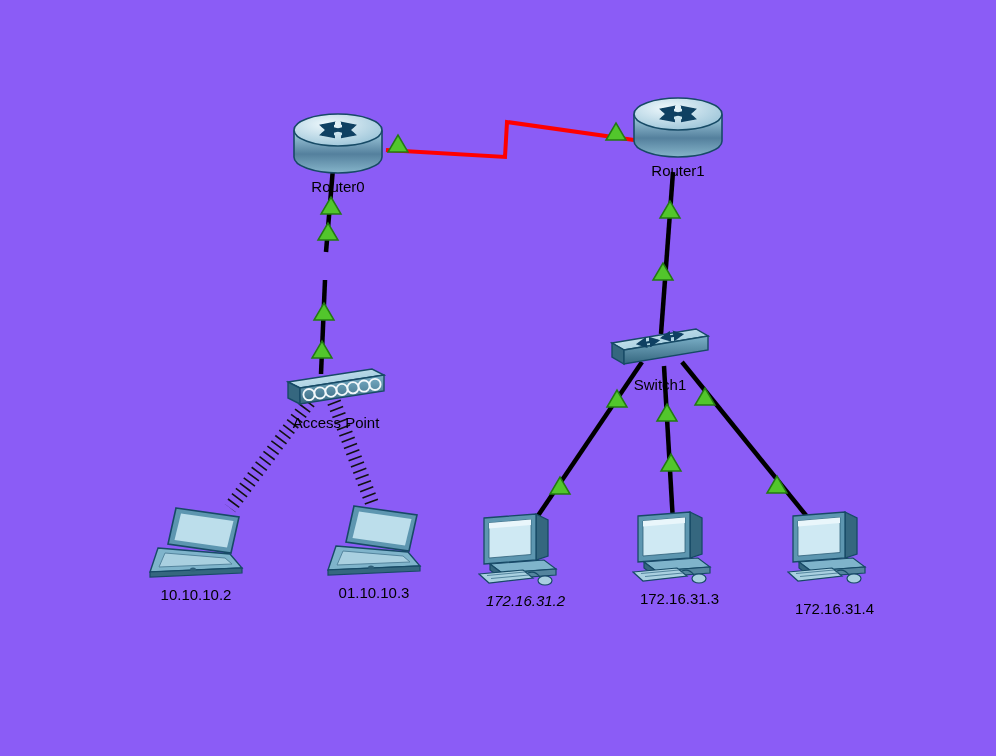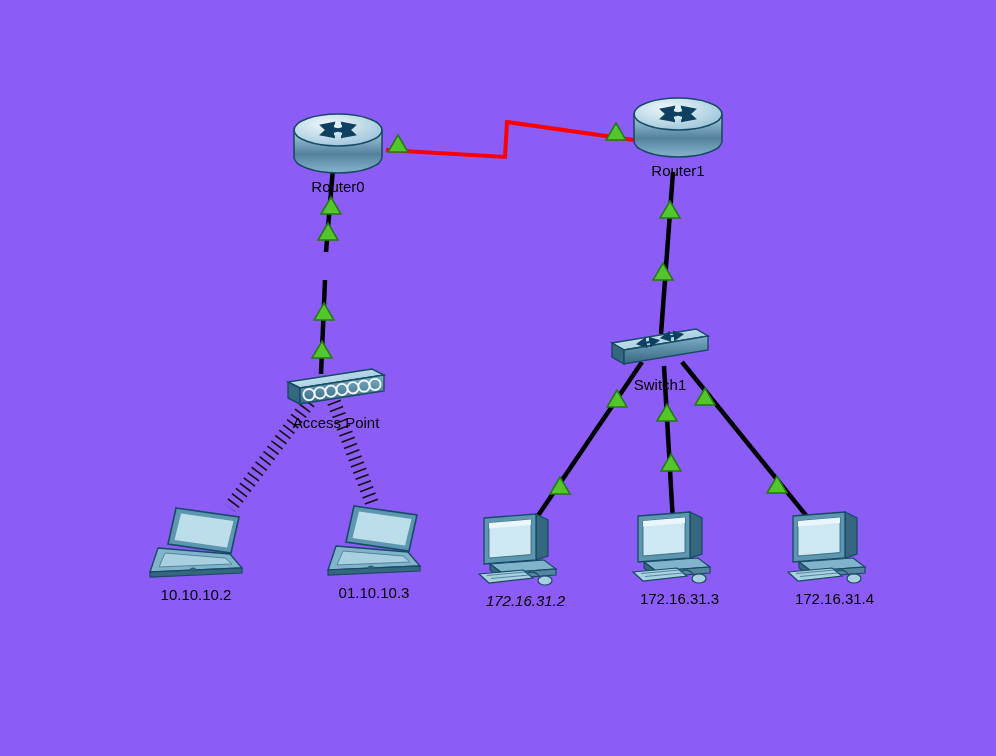--- a/index.html
+++ b/index.html
@@ -188,20 +188,20 @@
     <div class="device-label">172.16.31.2</div>
   </div>
 
   <div class="device" style="left:632px; top:510px;">
     <svg width="95" height="78" viewBox="0 0 95 78">
         <use href="#sym-pc"></use>
       </svg>
     <div class="device-label">172.16.31.3</div>
   </div>
 
-  <div class="device" style="left:787px; top:510px;">
+  <div class="device" style="left:787px; top:510px;gap:10px;">
     <svg width="95" height="78" viewBox="0 0 95 78">
         <use href="#sym-pc"></use>
       </svg>
     <div class="device-label">172.16.31.4</div>
   </div>
 
 </div>
 
 </body></html>

